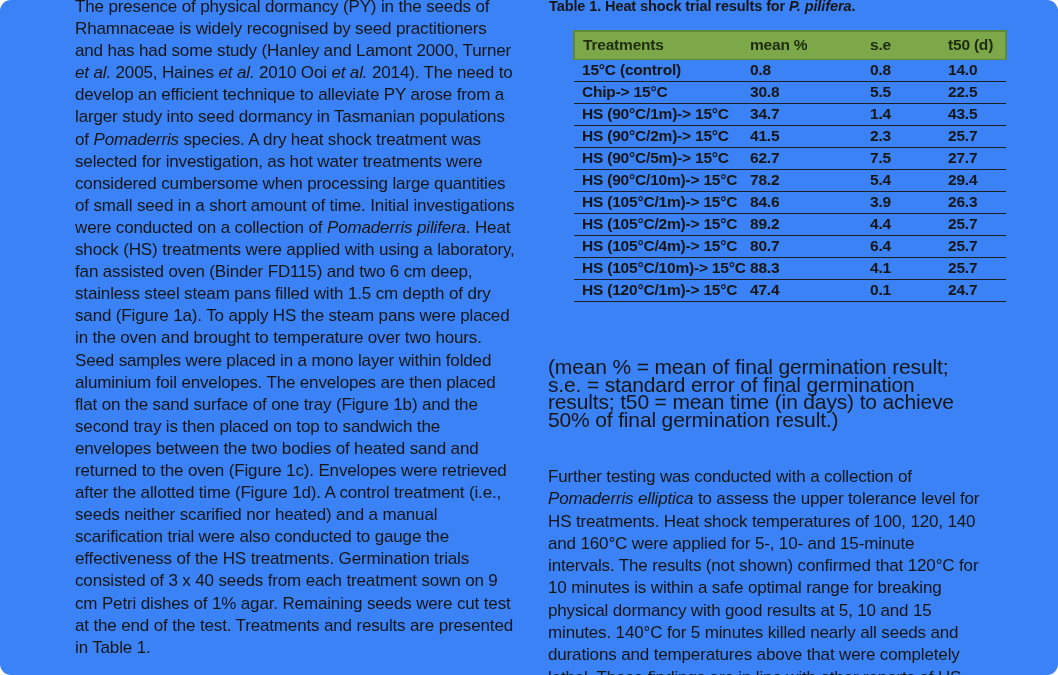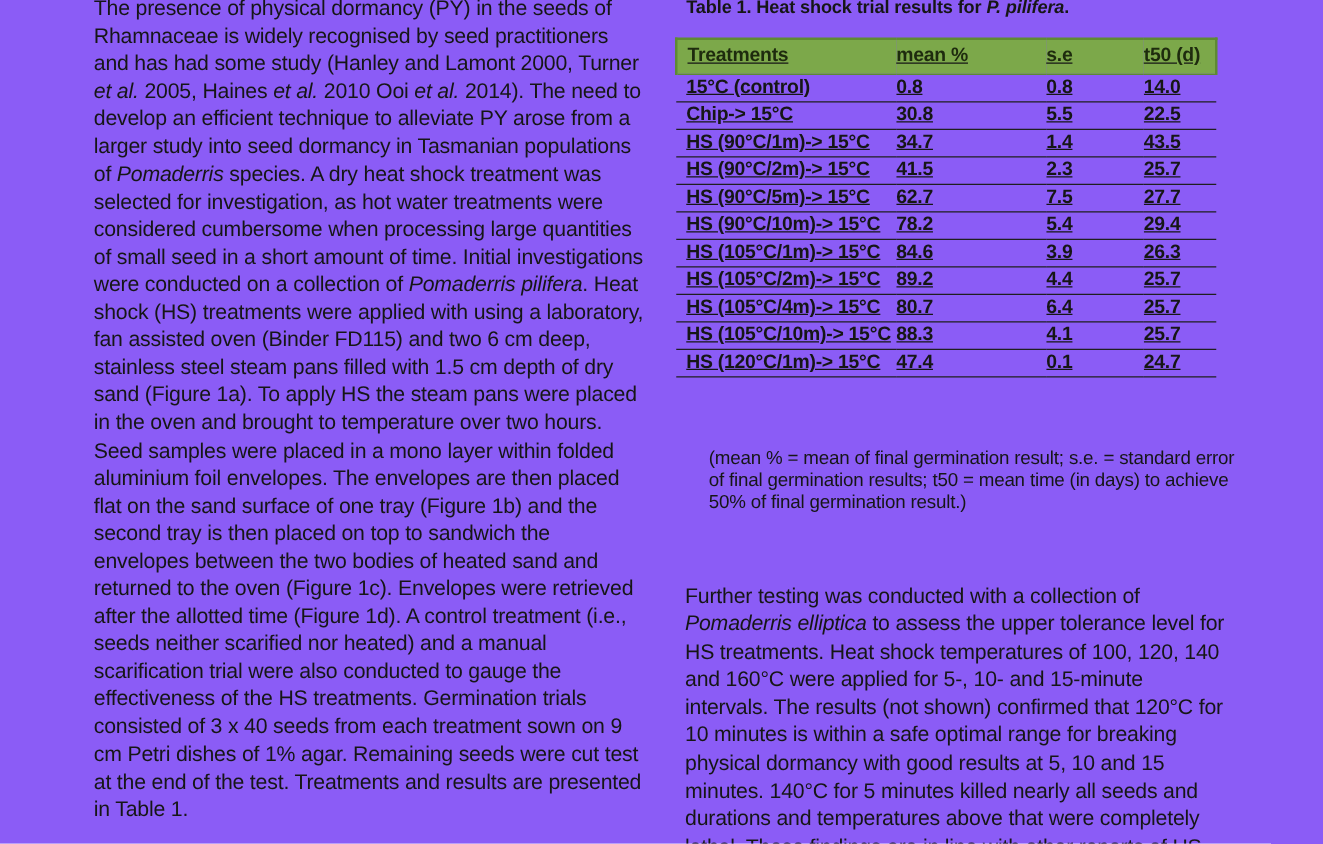--- a/index.html
+++ b/index.html
@@ -1,24 +1,25 @@
 <!DOCTYPE html>
 <html style="--header-bg: #7ca84a; --header-border: #5e8a33; --header-text: #1e2b0e; --row-rule: #1f1f1f; --body-text: #161616;"><head>
 <meta charset="utf-8">
 <style>
   * { box-sizing: border-box; }
   html,body { margin:0; padding:0; background:#ffffff; }
   .page {
     position: relative;
     width: 1058px;
     height: 675px;
-    background: #8b5cf6;
+    background: #3b82f6;
     overflow: hidden;
     font-family: "Liberation Sans", sans-serif;
     color: var(--body-text, #161616);
+    border-radius: 11px;
   }
   .it { font-style: italic; }
   .left-col {
     position: absolute;
     left: 75px; top: -4px;
     width: 442px;
     font-size: 17px;
     line-height: 22.1px;
     letter-spacing: -0.15px;
     text-align: left;
@@ -26,23 +27,22 @@
   .caption {
     position: absolute;
     left: 549px; top: -2px;
     width: 434px;
     font-size: 14.5px;
     font-weight: bold;
     letter-spacing: -0.1px;
   }
   .table-wrap {
     position: absolute;
-    left: 540px; top: 30px;
+    left: 573px; top: 30px;
     width: 432px;
-    text-decoration: underline;
   }
   table {
     border-collapse: collapse;
     table-layout: fixed;
     width: 432px;
     font-size: 15.5px;
     letter-spacing: -0.2px;
   }
   thead th {
     background: var(--header-bg, #7ca84a);
@@ -64,24 +64,23 @@
     border-bottom: 1.6px solid var(--row-rule, #1f1f1f);
     vertical-align: middle;
     white-space: nowrap;
     overflow: hidden;
   }
   tbody td.c0 { padding-left: 8px; }
   .footnote {
     position: absolute;
     left: 548px; top: 358px;
     width: 436px;
-    font-size: 15px;
+    font-size: 21px;
     line-height: 17.7px;
     letter-spacing: -0.15px;
-    margin-left: 19px;
   }
   .right-par {
     position: absolute;
     left: 548px; top: 466px;
     width: 436px;
     font-size: 17px;
     line-height: 22.3px;
     letter-spacing: -0.15px;
   }
 </style>

